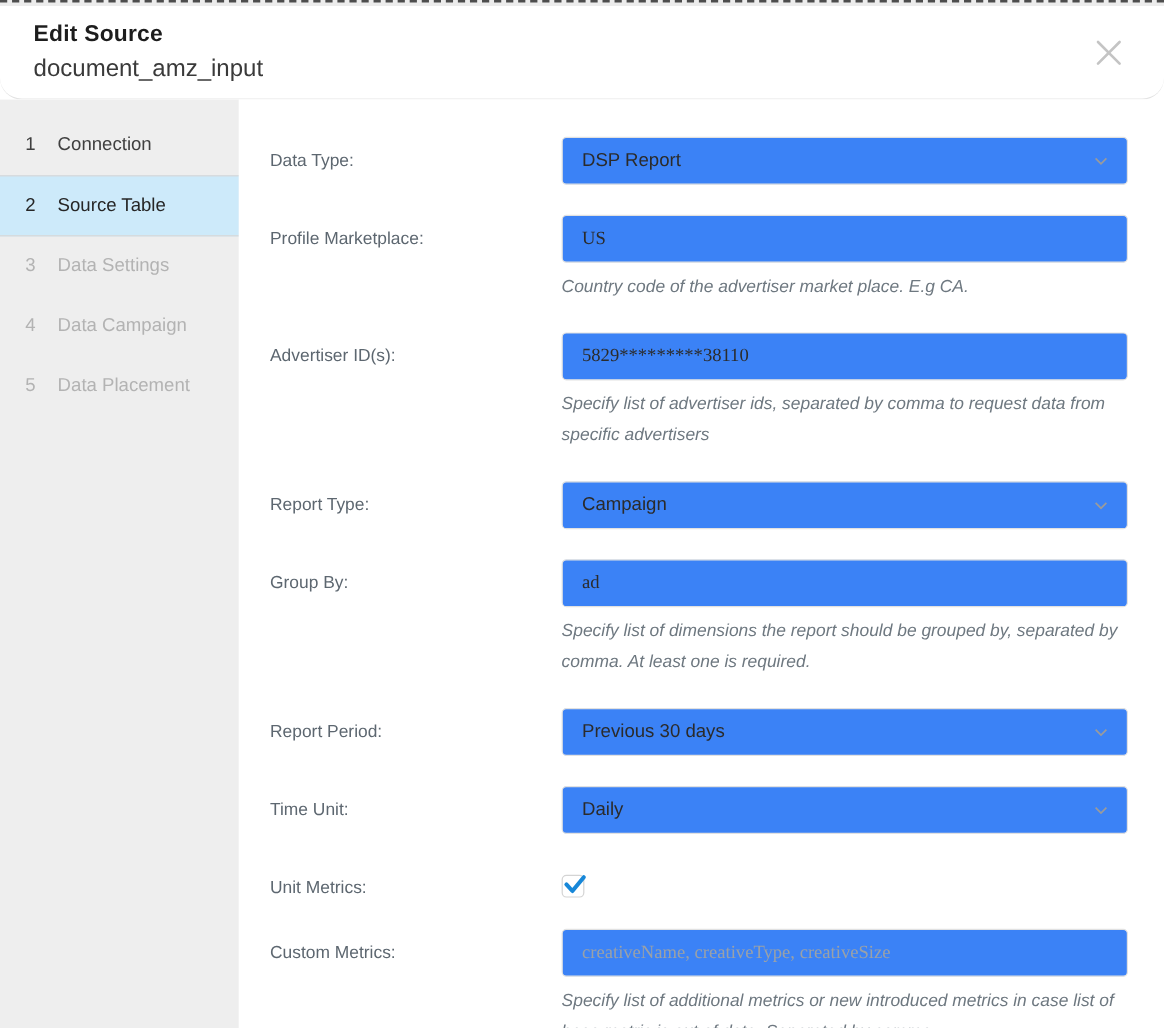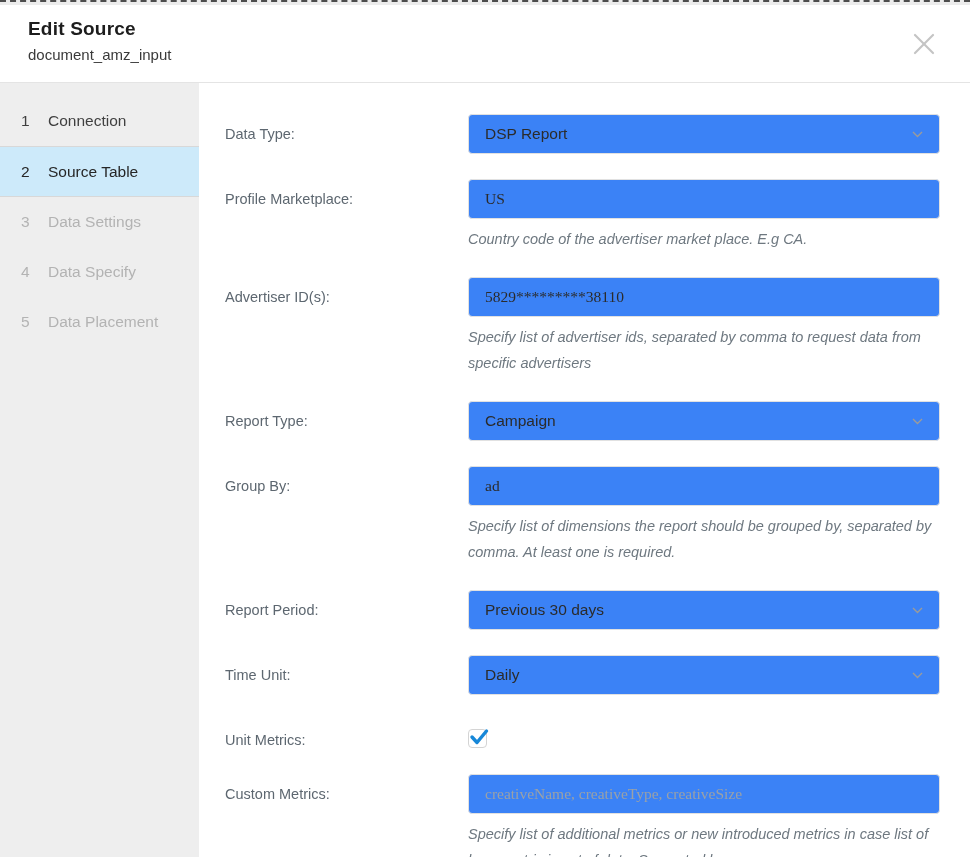--- a/index.html
+++ b/index.html
@@ -14,29 +14,30 @@
     height: 5px;
     background: #ececec;
     border-top: 2px dashed #4d4d4d;
   }
   .header {
     height: 78px;
     border-bottom: 1px solid #e4e4e4;
     padding: 13px 0 0 28px;
     position: relative;
     background: #fff;
+    border-radius: 18px;
   }
   .title {
     font-size: 19px;
     font-weight: 800;
     color: #1d1d1d;
     letter-spacing: 0.2px;
   }
   .subtitle {
-    font-size: 15px;
+    font-size: 20px;
     color: #3a3a3a;
     margin-top: 6px;
   }
   .close-btn {
     position: absolute;
     top: 25px;
     right: 32px;
     width: 28px;
     height: 28px;
     cursor: pointer;
@@ -147,21 +148,21 @@
     <div class="sitem active">
       <span class="num">2</span>
       <span>Source Table</span>
     </div>
     <div class="sitem disabled">
       <span class="num">3</span>
       <span>Data Settings</span>
     </div>
     <div class="sitem disabled">
       <span class="num">4</span>
-      <span>Data Specify</span>
+      <span>Data Campaign</span>
     </div>
     <div class="sitem disabled">
       <span class="num">5</span>
       <span>Data Placement</span>
     </div>
   </div>
 
   <div class="main">
 
     <div class="row">

